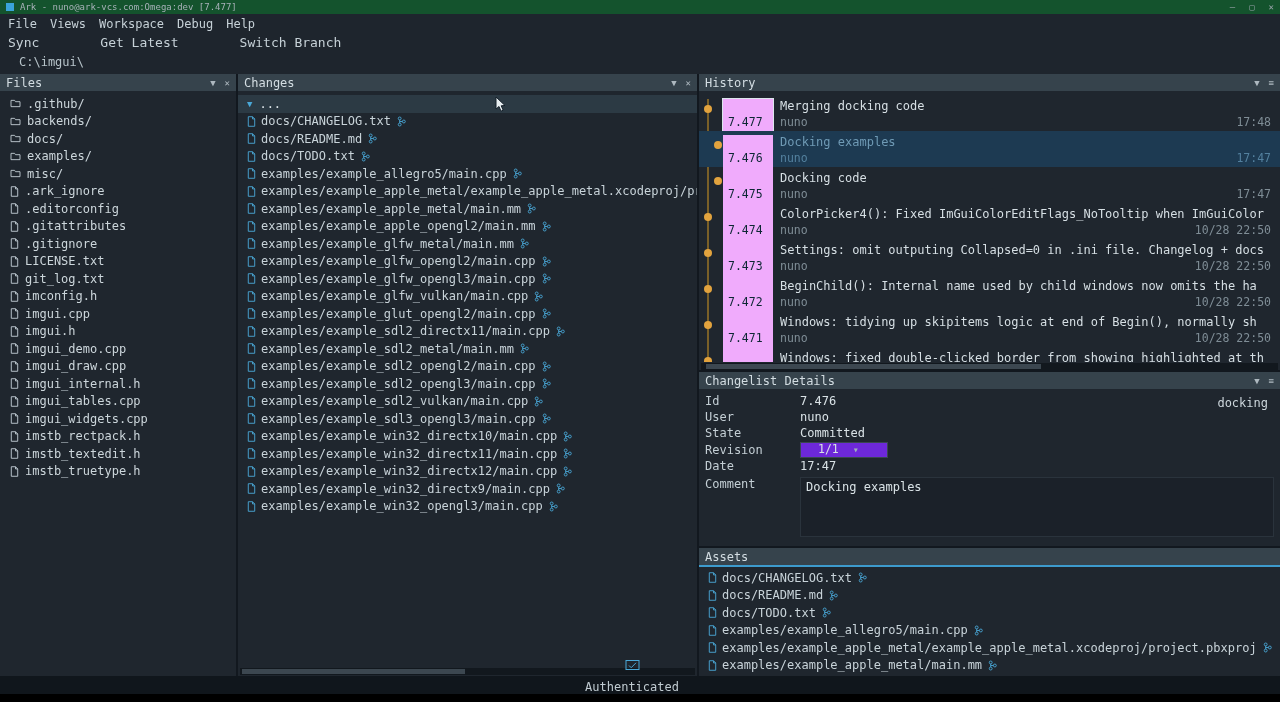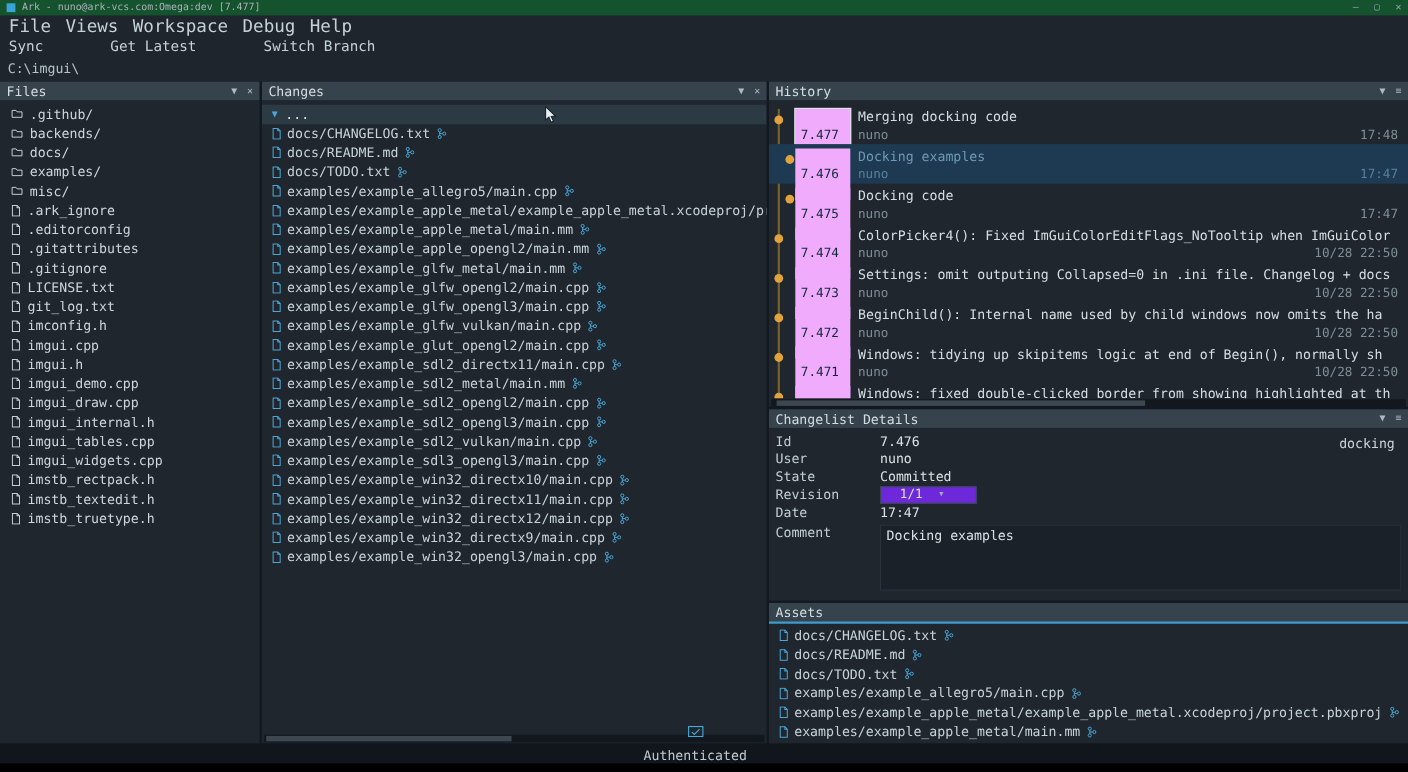--- a/index.html
+++ b/index.html
@@ -6,27 +6,27 @@
   .screen{position:relative;width:1280px;height:702px;background:#12181f;overflow:hidden;
           font-family:"DejaVu Sans Mono",monospace;color:#ccd6dc;cursor:default;}
   
   .topchrome{position:absolute;left:0;top:0;right:0;height:74px;background:#1e252d;}
   .titlebar{position:absolute;left:0;top:0;right:0;height:14px;background:#14532d;display:flex;
             align-items:center;padding:0 6px;font-size:9px;color:#a7b1b8;}
   .app-icon{width:8px;height:8px;background:#3aa4d9;margin-right:6px;flex:none;}
   .win-controls{margin-left:auto;display:flex;gap:14px;color:#97a2a9;font-size:9px;}
   .win-controls span{cursor:pointer;}
   .menubar{position:absolute;left:0;top:15px;right:0;height:17px;display:flex;align-items:center;
-           padding-left:8px;font-size:16px;color:#c6d1d7;}
+           padding-left:8px;font-size:12px;color:#c6d1d7;}
   .menubar .mi{margin-right:13px;}
   .toolbar{position:absolute;left:0;top:33px;right:0;height:18px;display:flex;align-items:center;
            padding-left:8px;font-size:13px;color:#c6d1d7;gap:44px;}
   .toolbar .ti{margin-right:17px;}
   .pathbar{position:absolute;left:0;top:54px;right:0;height:16px;display:flex;align-items:center;
-           padding-left:7px;font-size:12px;color:#b7c4ca;}
+           padding-left:19px;font-size:12px;color:#b7c4ca;}
   
   .panel{position:absolute;background:#1f262e;overflow:hidden;}
   .panel-header{height:17px;background:#36434c;display:flex;align-items:center;padding:0 6px;
                 font-size:12px;color:#d3dde2;}
   .ph-icons{margin-left:auto;display:flex;gap:9px;color:#aeb9c0;font-size:9px;align-items:center;}
   .ph-icons span{cursor:pointer;}
   .pbody{position:absolute;top:21px;left:0;right:0;bottom:0;overflow:hidden;}
   .files-panel{left:0;top:74px;width:236px;height:602px;}
   .changes-panel{left:238px;top:74px;width:459px;height:602px;}
   .history-panel{left:699px;top:74px;width:581px;height:296px;}

